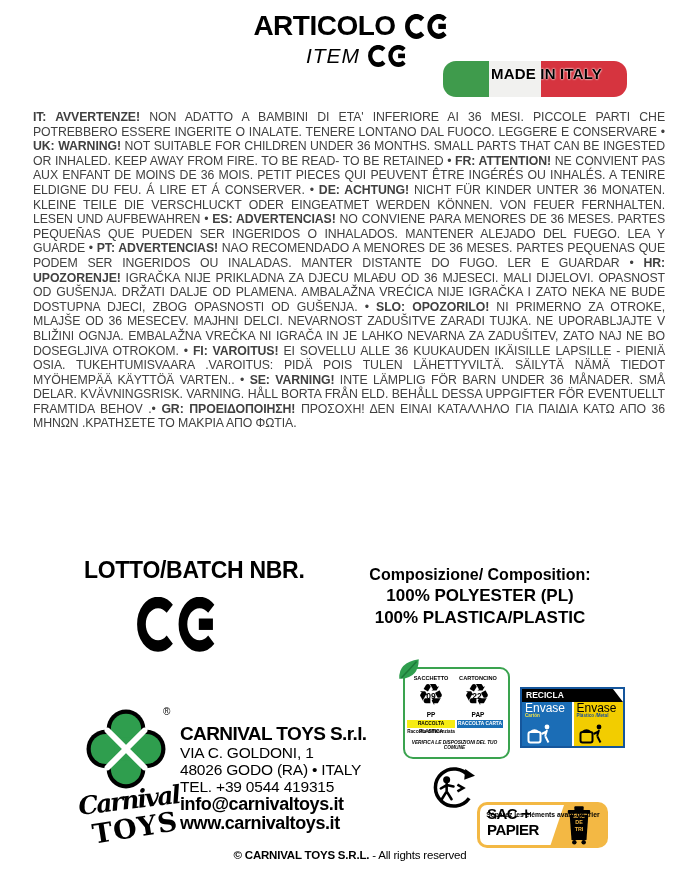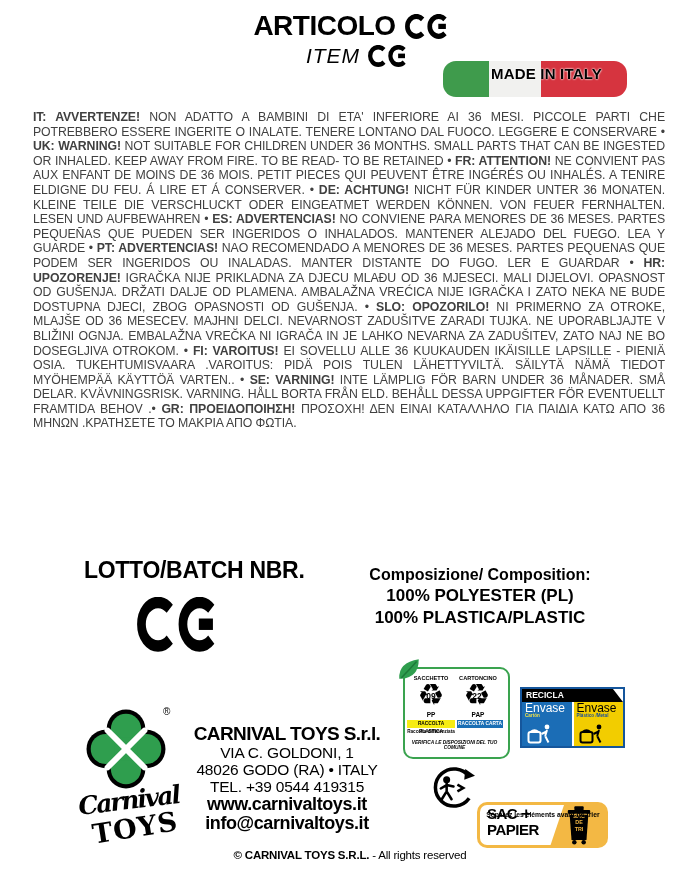--- a/index.html
+++ b/index.html
@@ -68,21 +68,21 @@
   .rc-panel.yellow .rc-sub{color:#1a4e9b;}
   .rc-icon{position:absolute;left:3px;bottom:2px;width:30px;height:20px;}
 
   
   .clover{position:absolute;top:706px;left:84px;width:84px;height:86px;}
   .regmark{position:absolute;top:706px;left:163px;font-size:10px;}
   .script1{position:absolute;top:786px;left:78px;font-family:"DejaVu Serif",serif;font-style:italic;font-weight:bold;
            font-size:25px;letter-spacing:-2px;transform:rotate(-7deg);}
   .script2{position:absolute;top:812px;left:92px;font-family:"DejaVu Serif",serif;font-weight:bold;
            font-size:27px;letter-spacing:1px;transform:rotate(-9deg);}
-  .address{position:absolute;top:723px;left:180px;width:214px;text-align:center;}
+  .address{position:absolute;top:723px;left:180px;width:214px;text-align:left;}
   .addr-name{font-size:19px;line-height:21px;font-weight:bold;letter-spacing:-0.6px;}
   .addr-line{font-size:15.5px;line-height:17px;letter-spacing:-0.2px;}
   .addr-bold{font-size:18px;line-height:19px;font-weight:bold;letter-spacing:-0.4px;}
 
   
   .triman{position:absolute;top:766px;left:432px;width:43px;height:43px;}
   .sacbadge{position:absolute;top:762px;left:477px;width:131px;height:46px;background:var(--sac-orange,#f3b844);border-radius:10px;margin-top:40px;}
   .sac-white{position:absolute;left:3px;top:3px;bottom:3px;width:84px;background:#fff;
              border-radius:7px 0 0 7px;clip-path:polygon(0 0,100% 0,84% 100%,0 100%);}
   .sac-text{position:absolute;left:10px;top:4px;font-size:15px;font-weight:bold;line-height:16px;letter-spacing:-0.5px;}
@@ -227,22 +227,22 @@
   </span>
   <span class="regmark">®</span>
   <div class="script1">Carnival</div>
   <div class="script2">TOYS</div>
 
   <div class="address">
     <div class="addr-name">CARNIVAL TOYS S.r.l.</div>
     <div class="addr-line">VIA C. GOLDONI, 1</div>
     <div class="addr-line">48026 GODO (RA) • ITALY</div>
     <div class="addr-line">TEL. +39 0544 419315</div>
+    <div class="addr-bold">info@carnivaltoys.it</div>
     <div class="addr-bold">www.carnivaltoys.it</div>
-    <div class="addr-bold">info@carnivaltoys.it</div>
   </div>
 
   <span class="triman">
     <svg viewBox="0 0 44 44" width="100%" height="100%">
       <path d="M38 11 A19 19 0 1 0 38 33" fill="none" stroke="#000" stroke-width="3.6"></path>
       <polygon points="34,3 44,10 33,14" fill="#000"></polygon>
       <circle cx="15" cy="14" r="3.6" fill="#000"></circle>
       <path d="M15 17 L15 26 M15 19.5 L9 23 M15 19.5 L22 21 M15 26 L10 34 M15 26 L20 34" stroke="#000" stroke-width="2.6" fill="none" stroke-linecap="round"></path>
       <path d="M26 19 l6 3.5 -6 3.5" fill="none" stroke="#000" stroke-width="2.6"></path>
     </svg>

